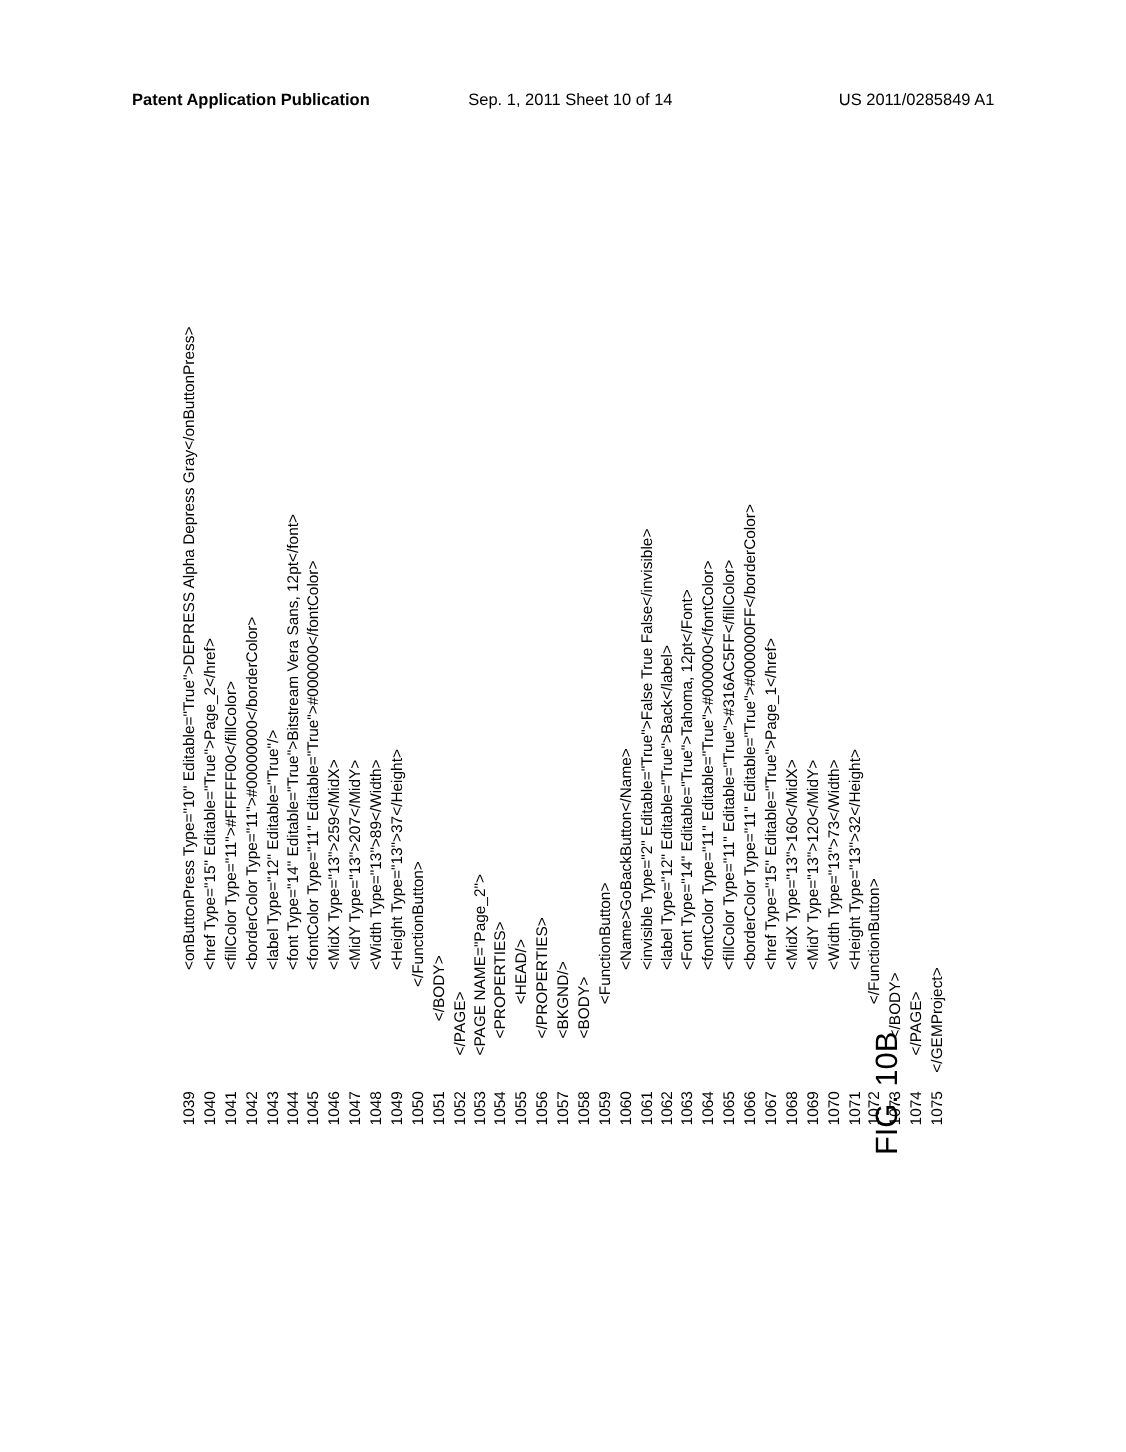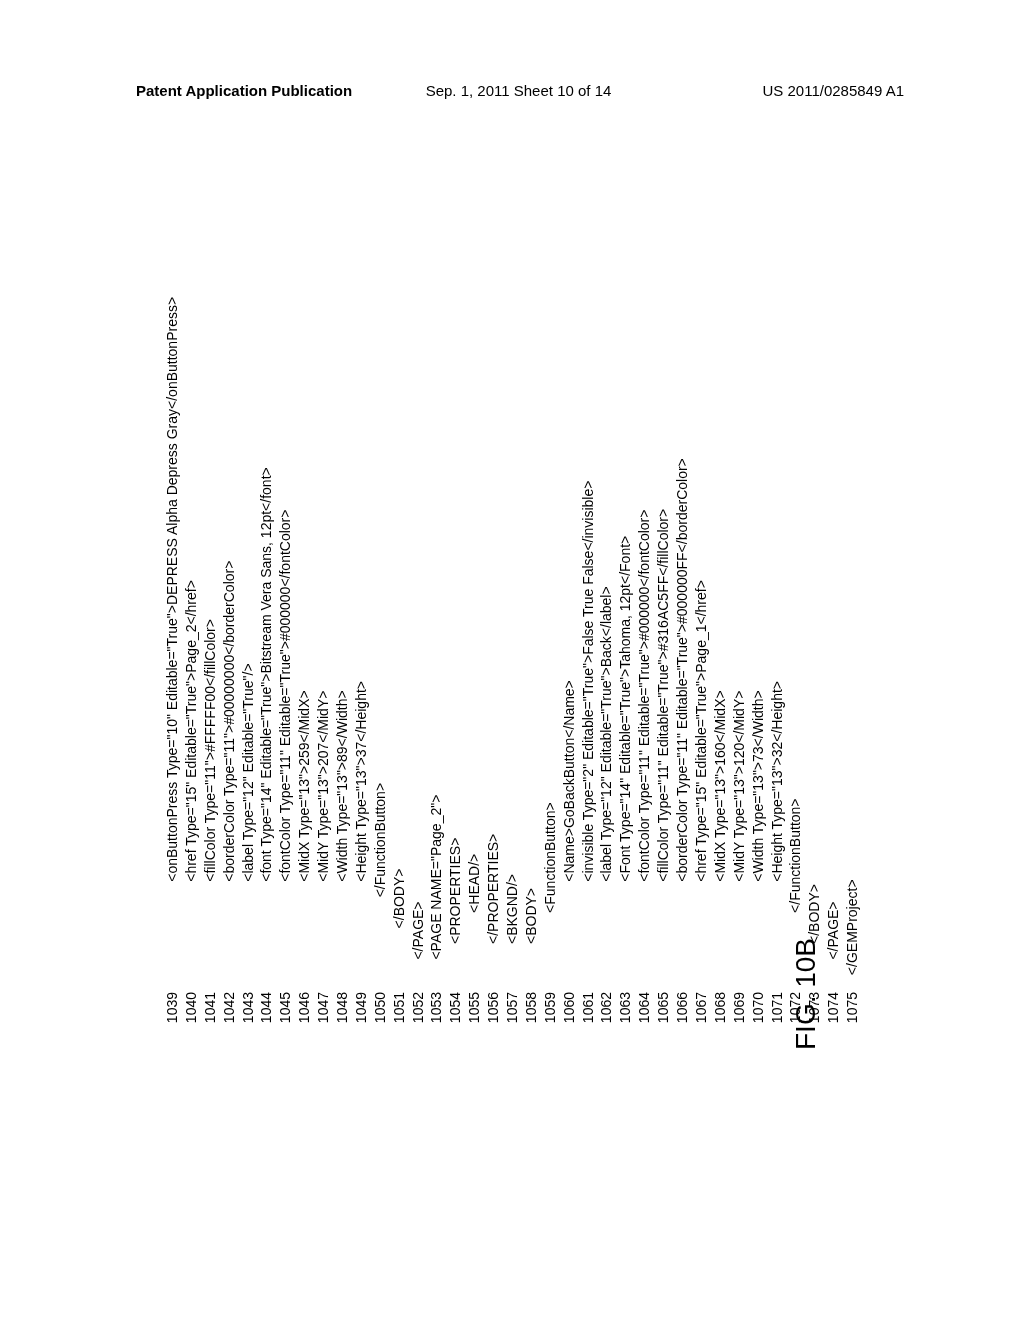--- a/index.html
+++ b/index.html
@@ -14,21 +14,21 @@
   }
   .header {
     position: absolute;
     top: 82px;
     left: 0;
     right: 0;
     font-size: 15px;
   }
   .header .left {
     position: absolute;
-    left: 136px;
+    left: 120px;
     font-weight: bold;
   }
   .header .center {
     position: absolute;
     left: 13px;
     right: 0;
     text-align: center;
   }
   .header .right {
     position: absolute;

